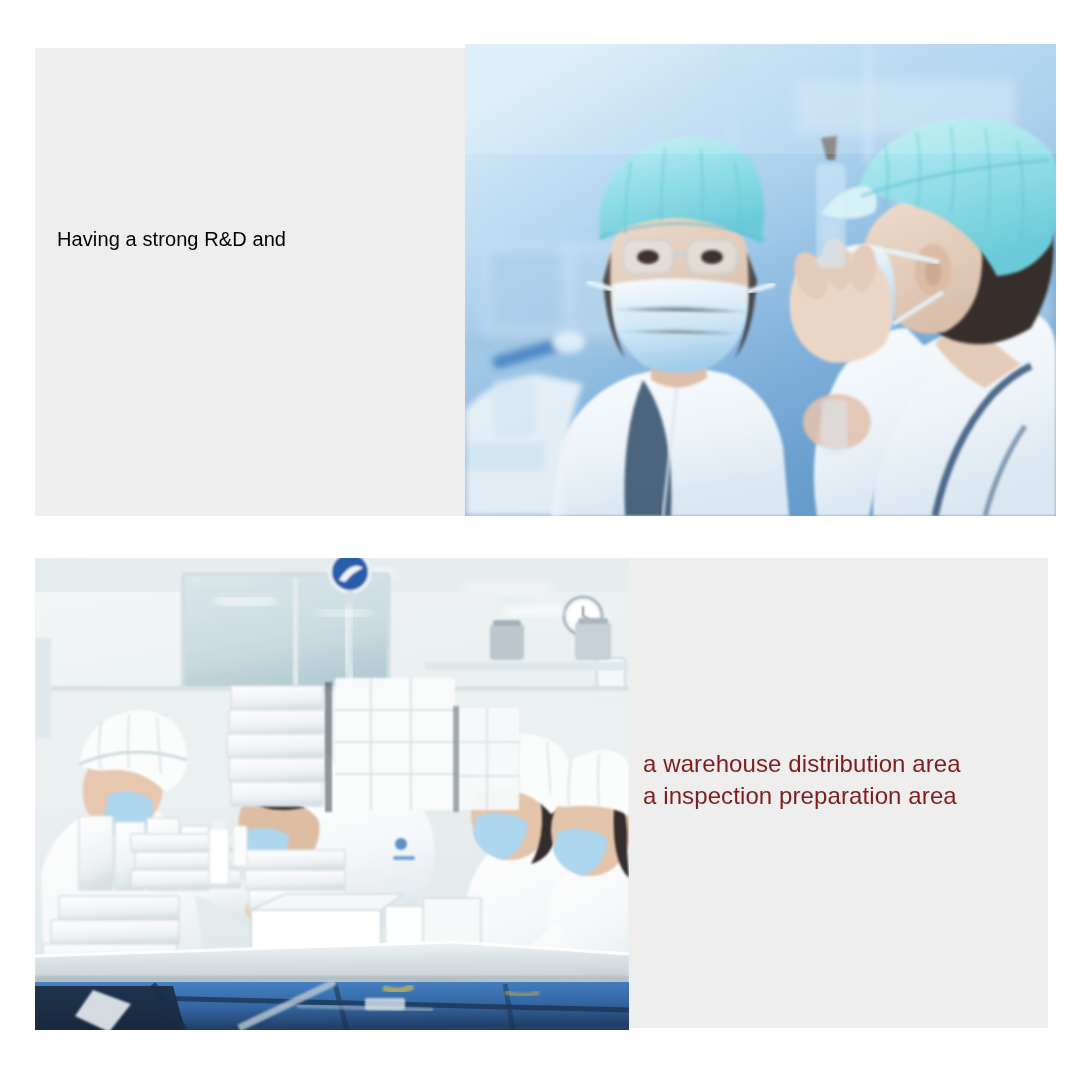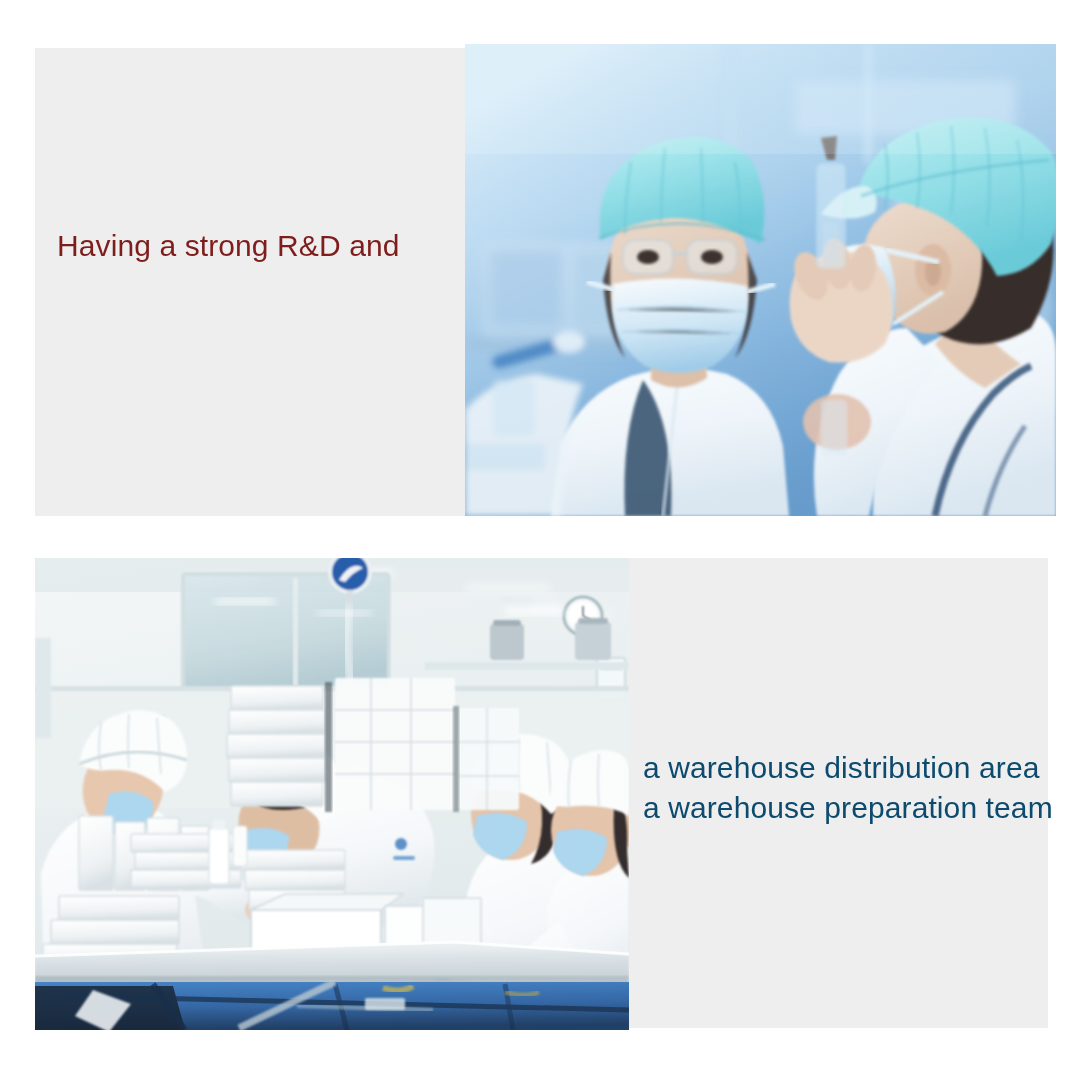--- a/index.html
+++ b/index.html
@@ -37,22 +37,22 @@
     top: 4px;
     width: 433px;
     height: 468px;
     background: #eeeeee;
   }
   .caption-top {
     position: absolute;
     left: 22px;
     top: 182px;
     width: 400px;
-    color: #7f1d1d;
-    font-size: 30px;
+    color: #000000;
+    font-size: 20px;
     line-height: 1.32;
     font-weight: 300;
     letter-spacing: 0.1px;
   }
   .caption-top .cap-line { display: block; white-space: nowrap; }
 
   .photo-top {
     position: absolute;
     left: 430px;
     top: 0;
@@ -76,22 +76,22 @@
     top: 0px;
     width: 420px;
     height: 470px;
     background: #eeeeee;
   }
   .caption-bottom {
     position: absolute;
     left: 608px;
     top: 190px;
     width: 420px;
-    color: #0c4a6e;
-    font-size: 30px;
+    color: #7f1d1d;
+    font-size: 24px;
     line-height: 1.32;
     font-weight: 300;
     letter-spacing: 0.1px;
   }
   .caption-bottom .cap-line { display: block; white-space: nowrap; }
 
   .photo-bottom {
     position: absolute;
     left: 0;
     top: 0;
@@ -306,21 +306,21 @@
       </svg>
     </div>
   </div>
 
   <div class="section-bottom">
 
     <div class="panel-gray-bottom"></div>
 
     <div class="caption-bottom">
       <span class="cap-line">a warehouse distribution area</span>
-      <span class="cap-line">a warehouse preparation team</span>
+      <span class="cap-line">a inspection preparation area</span>
     </div>
 
     <div class="photo-bottom">
       <svg class="photo-svg" viewBox="0 0 594 472" preserveAspectRatio="xMidYMid slice">
         <defs>
           <linearGradient id="whBg" x1="0" y1="0" x2="0.2" y2="1">
             <stop offset="0%" stop-color="#f4f7f8"></stop>
             <stop offset="45%" stop-color="#eaf0f1"></stop>
             <stop offset="100%" stop-color="#dde6e8"></stop>
           </linearGradient>

